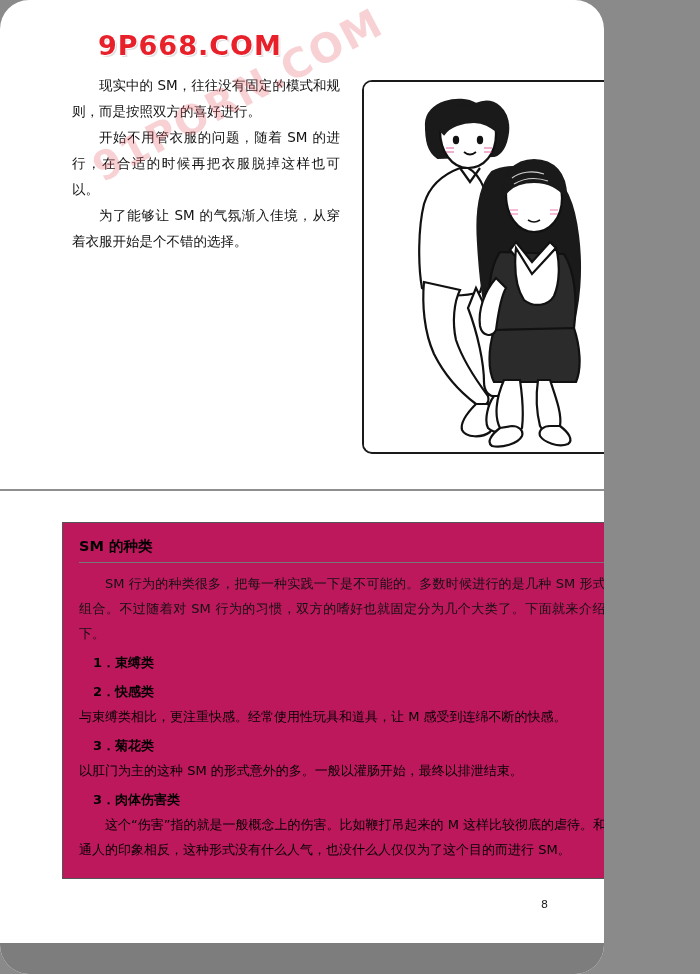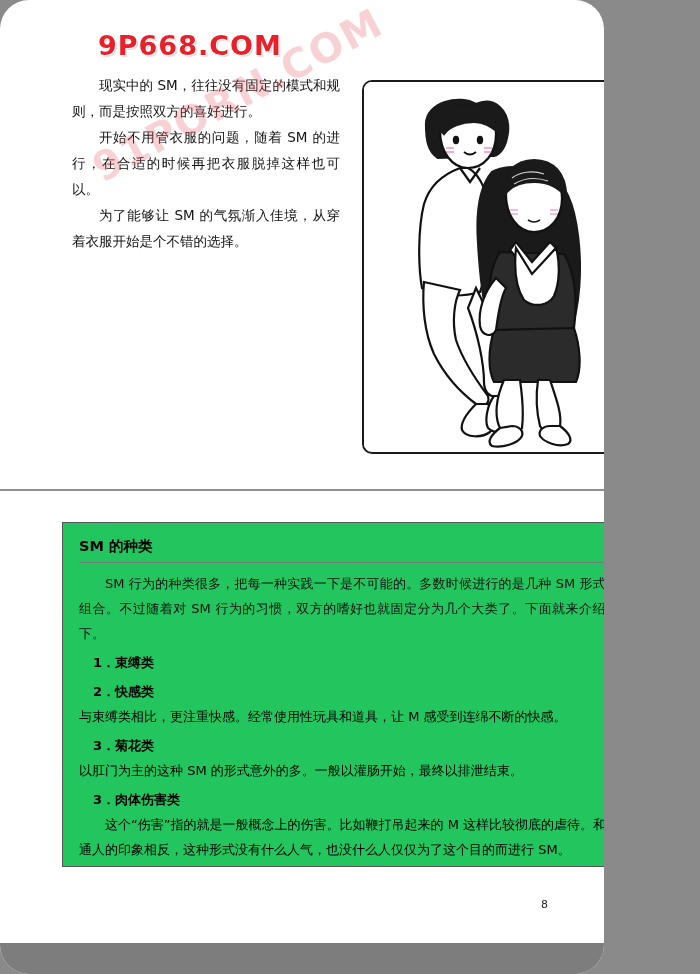--- a/index.html
+++ b/index.html
@@ -80,23 +80,23 @@
     overflow: hidden;
   }
   .illus svg { display: block; }
   
   .sect {
     position: absolute;
     left: 62px;
     top: 522px;
     width: 574px;
     border: 1px solid #555;
-    background: #22c55e;
+    background: #be185d;
     box-sizing: border-box;
-    padding: 14px 16px 4px 16px;
+    padding: 14px 16px 16px 16px;
   }
   .sect-title {
     font-family: "DejaVu Sans", sans-serif;
     font-weight: bold;
     font-size: 14.5px;
     color: #000;
     padding-bottom: 6px;
     border-bottom: 1px solid #777;
     margin-bottom: 8px;
   }

